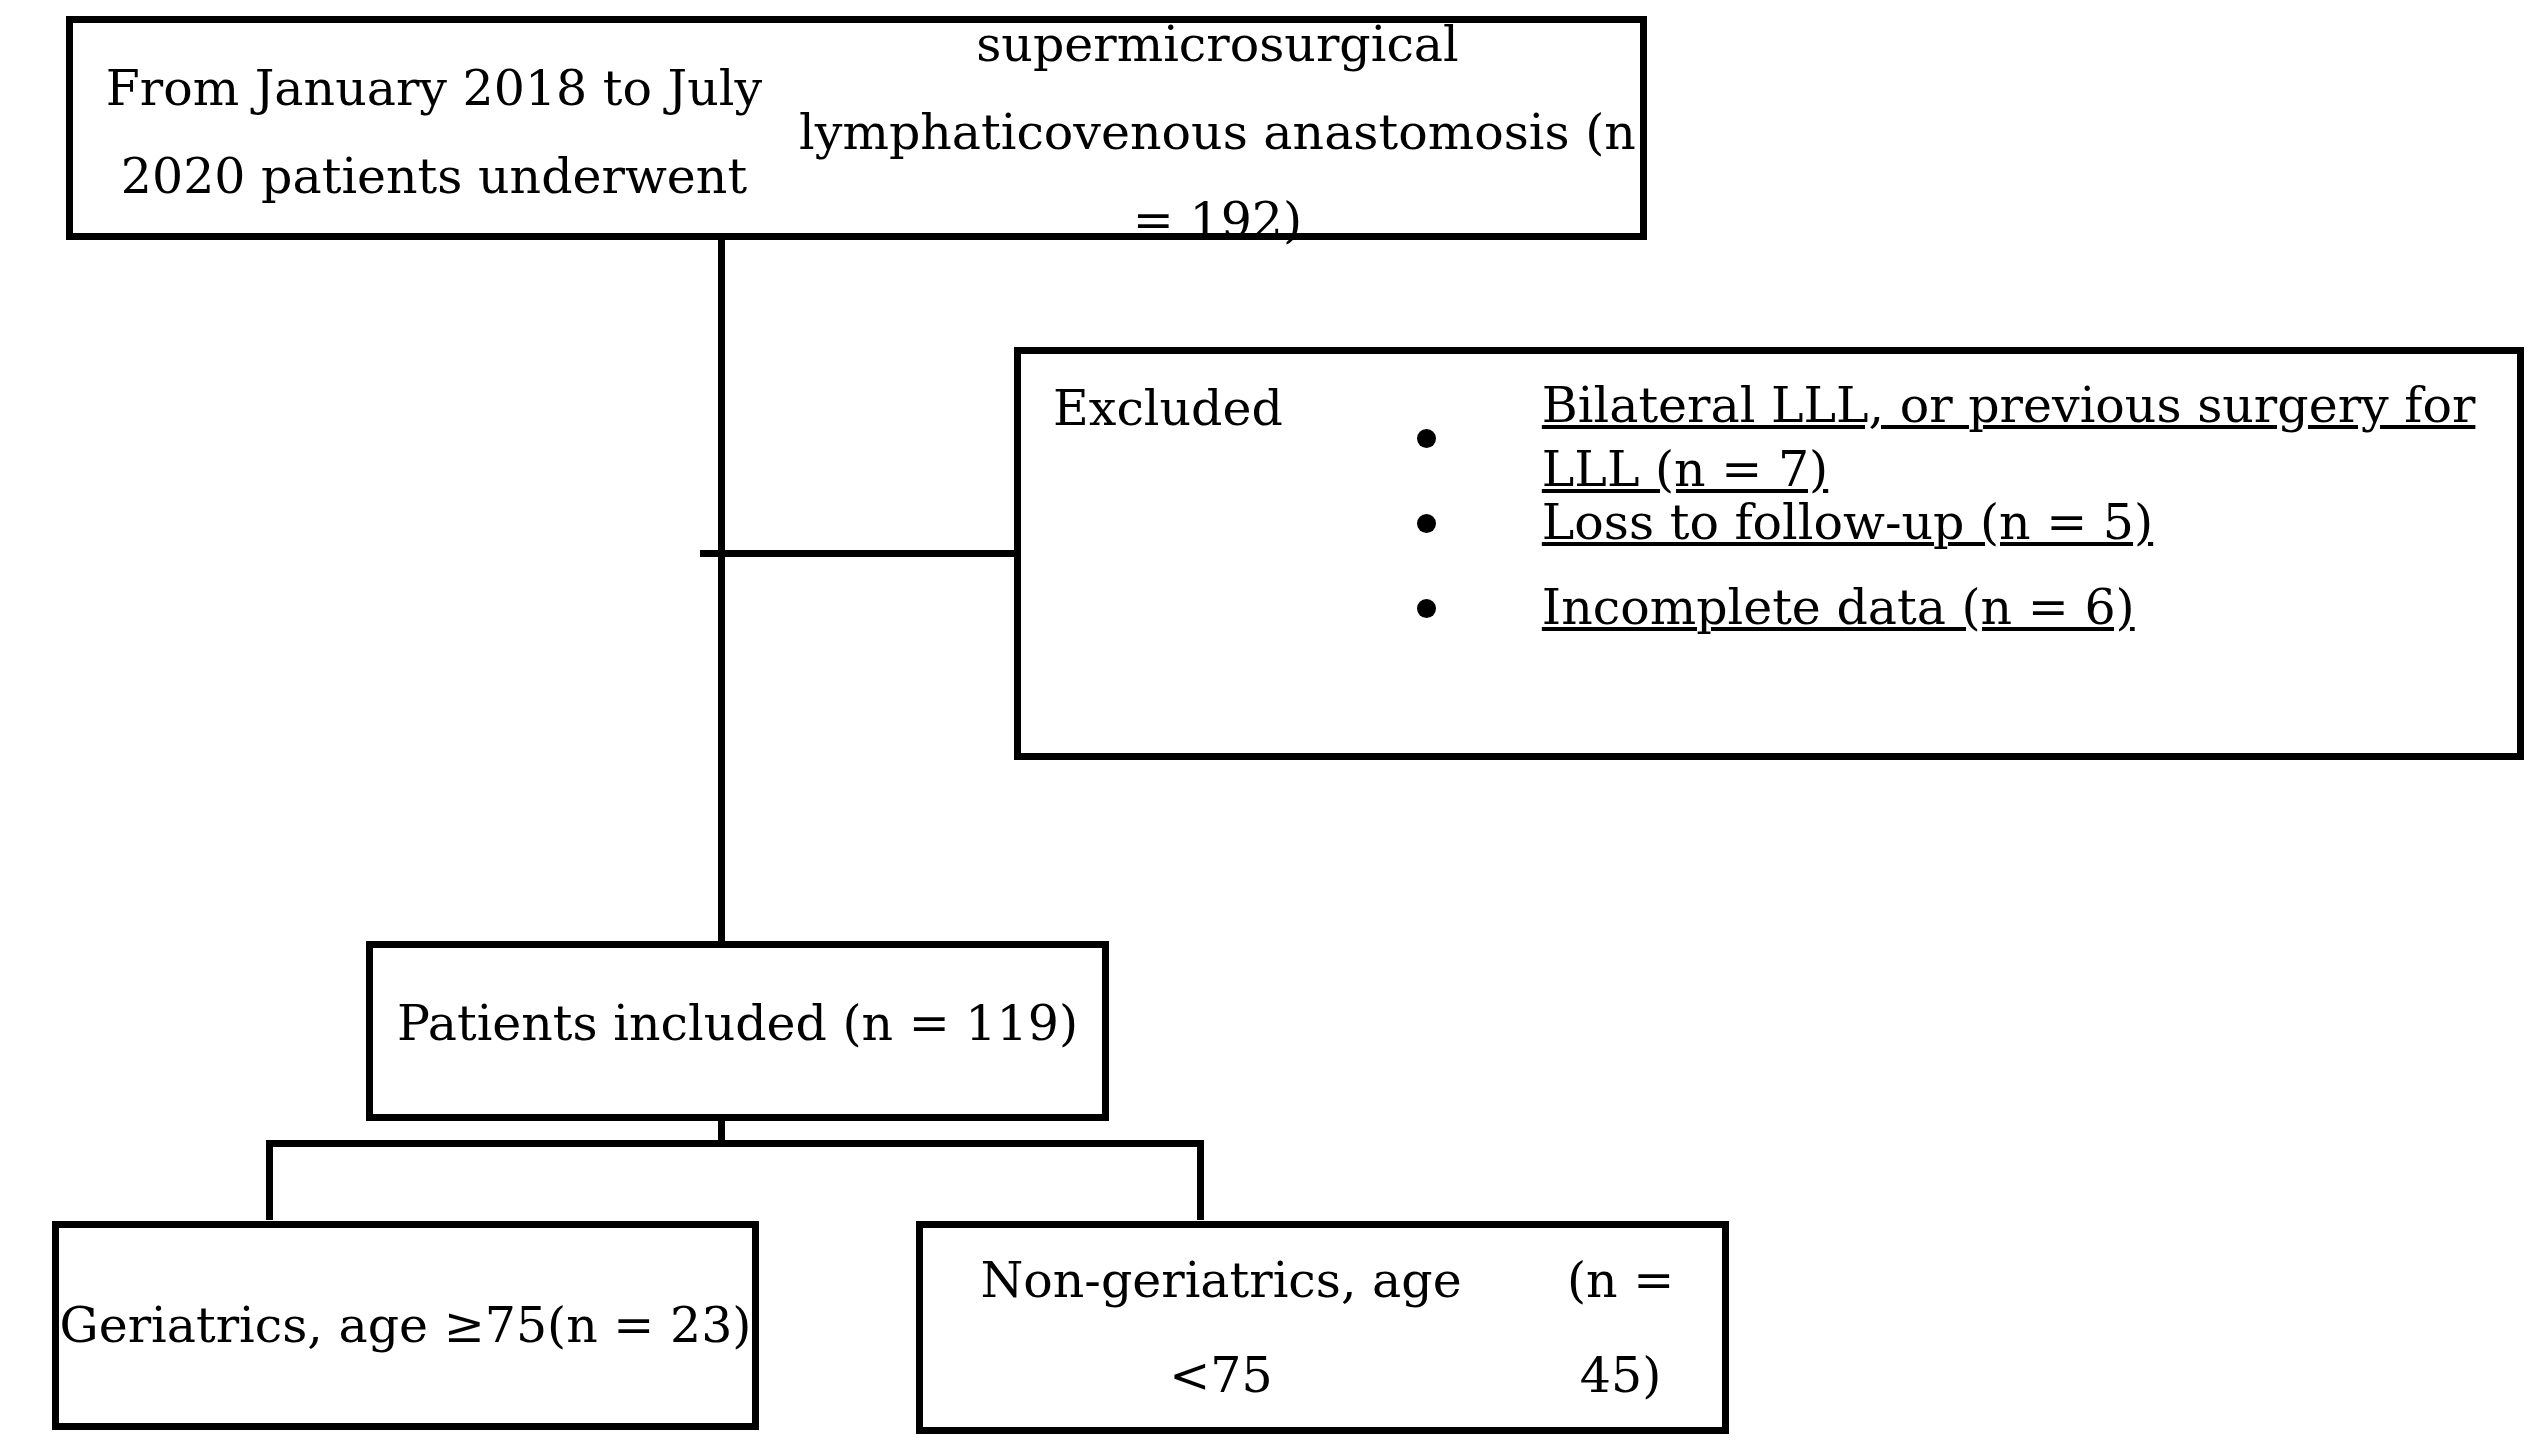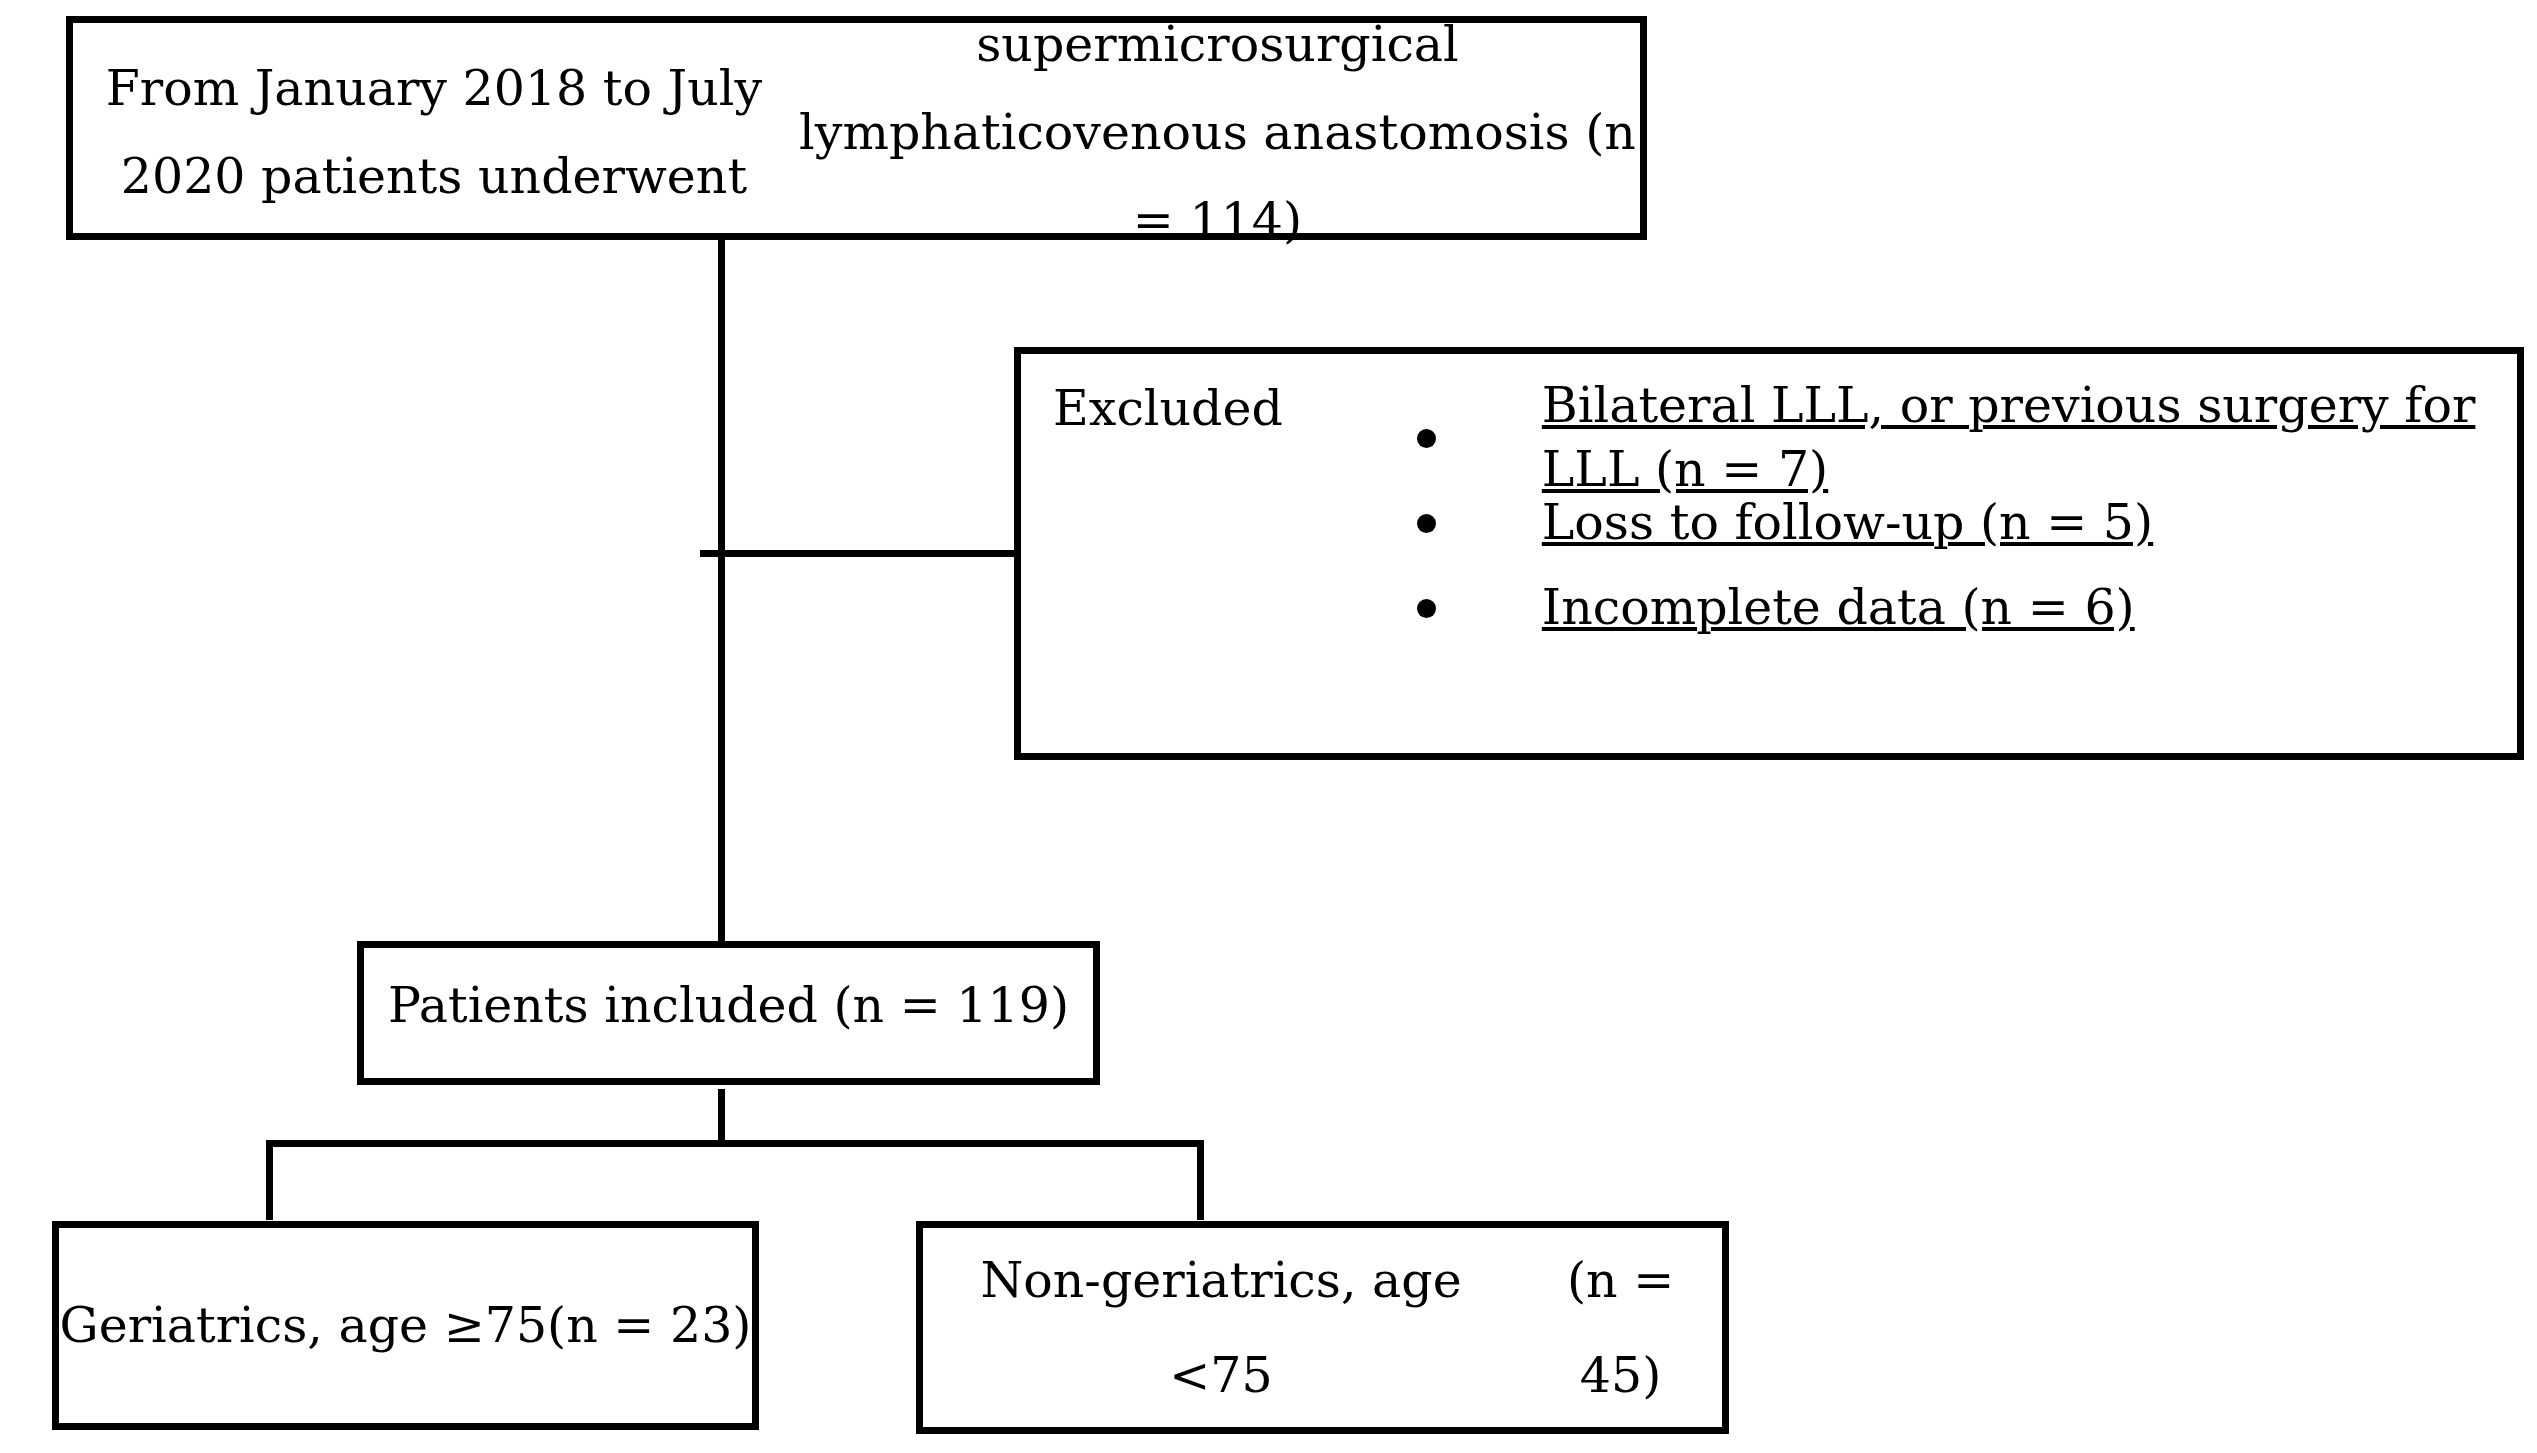--- a/index.html
+++ b/index.html
@@ -31,21 +31,21 @@
   #box-excluded {
     left: 1014px; top: 347px; width: 1510px; height: 413px;
     align-items: stretch; justify-content: flex-start; text-align: left;
     padding: 23px 17.3px 0 32px; line-height: 64px; gap: 20px;
   }
   .excluded-list { margin-top: 18.5px; list-style: none; text-decoration: underline; }
   .bullet-row { display: flex; align-items: center; height: 85px; padding-left: 114px; }
   .bullet-dot { flex: none; width: 19px; height: 19px; border-radius: 50%; background: var(--ink); margin-right: 106px; }
 
   
-  #box-included { left: 357px; top: 941px; width: 743px; height: 144px; padding-bottom: 14px; }
+  #box-included { left: 366px; top: 941px; width: 743px; height: 180px; padding-bottom: 14px; }
 
   
   #box-geriatrics     { left: 52px;   top: 1221px; width: 707px; height: 209px; line-height: 95px; }
   #box-non-geriatrics { left: 916px; top: 1221px; width: 813px; height: 213px; line-height: 95px; }
 
   
   #conn-main-v    { left: 718px; top: 240px;  width: 7px;   height: 701px; }
   #conn-excl-h    { left: 700px; top: 550px;  width: 314px;  height: 7px; }
   #conn-mid-v     { left: 718px; top: 1089px; width: 7px;   height: 58px; }
   #conn-split-h   { left: 266px;  top: 1140px; width: 937px; height: 7px; }
@@ -59,21 +59,21 @@
 
   <div class="line" id="conn-main-v"></div>
   <div class="line" id="conn-excl-h"></div>
   <div class="line" id="conn-mid-v"></div>
   <div class="line" id="conn-split-h"></div>
   <div class="line" id="conn-stub-left"></div>
   <div class="line" id="conn-stub-right"></div>
 
   <div class="box" id="box-enrollment">
     <div>From January 2018 to July 2020 patients underwent</div>
-    <div>supermicrosurgical lymphaticovenous anastomosis (n = 114)</div>
+    <div>supermicrosurgical lymphaticovenous anastomosis (n = 192)</div>
   </div>
 
   <div class="box" id="box-excluded">
     <div>Excluded</div>
     <ul class="excluded-list">
       <li class="bullet-row">
         <span class="bullet-dot"></span>
         <span>Bilateral LLL, or previous surgery for LLL (n = 7)</span>
       </li>
       <li class="bullet-row">

